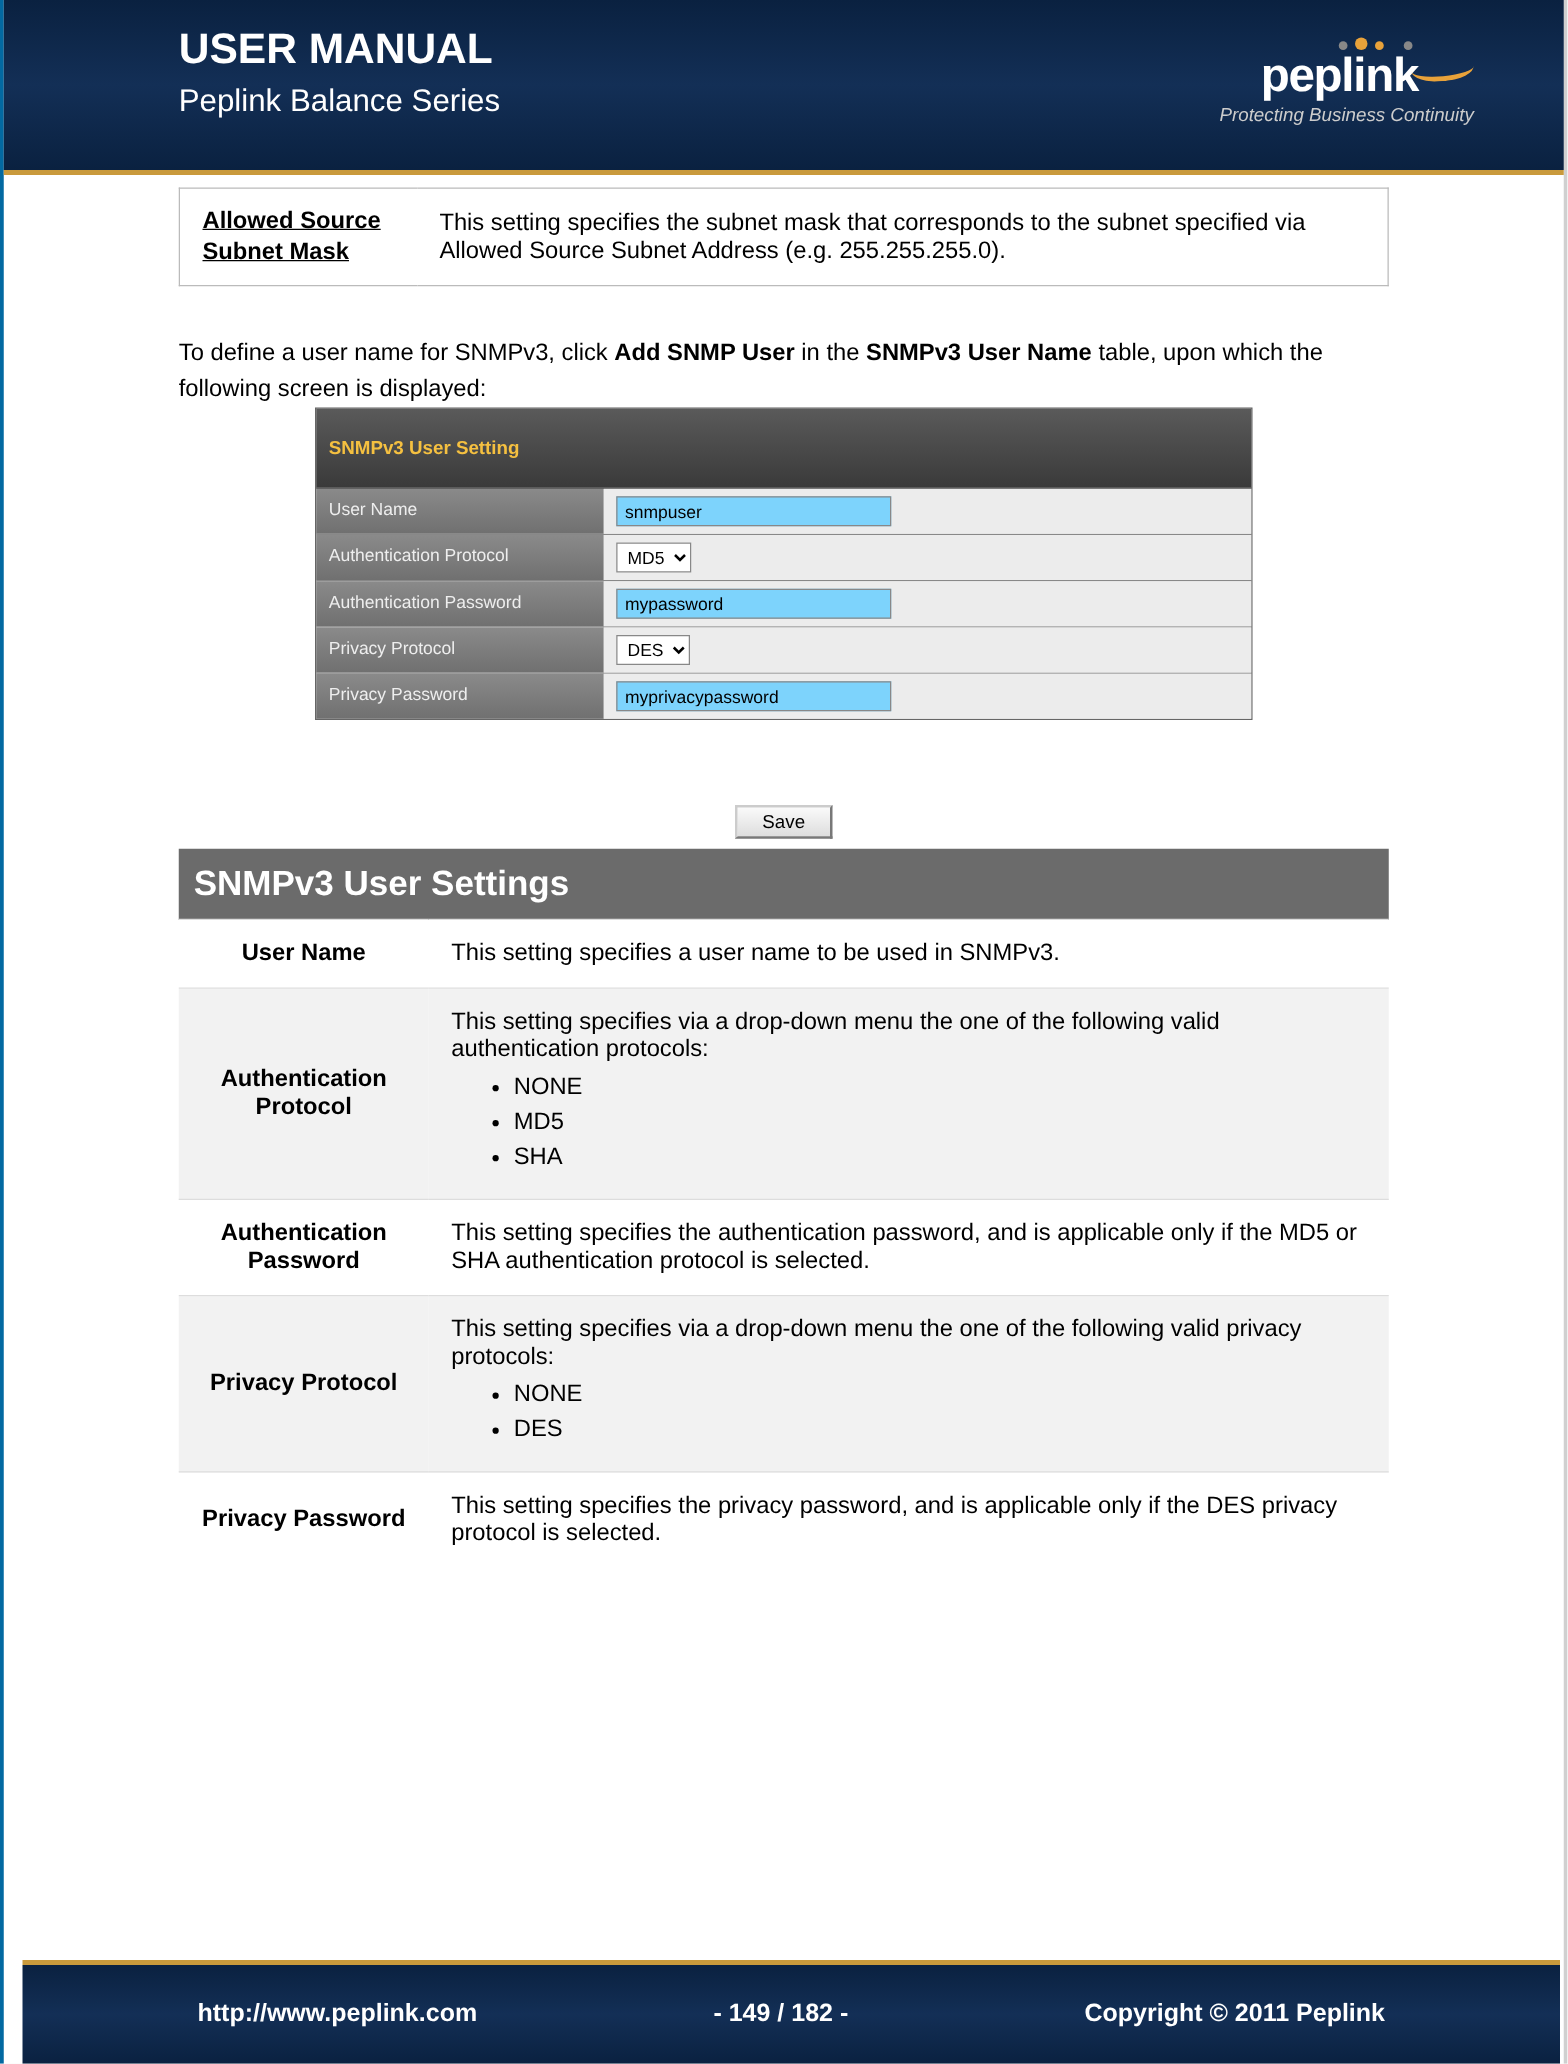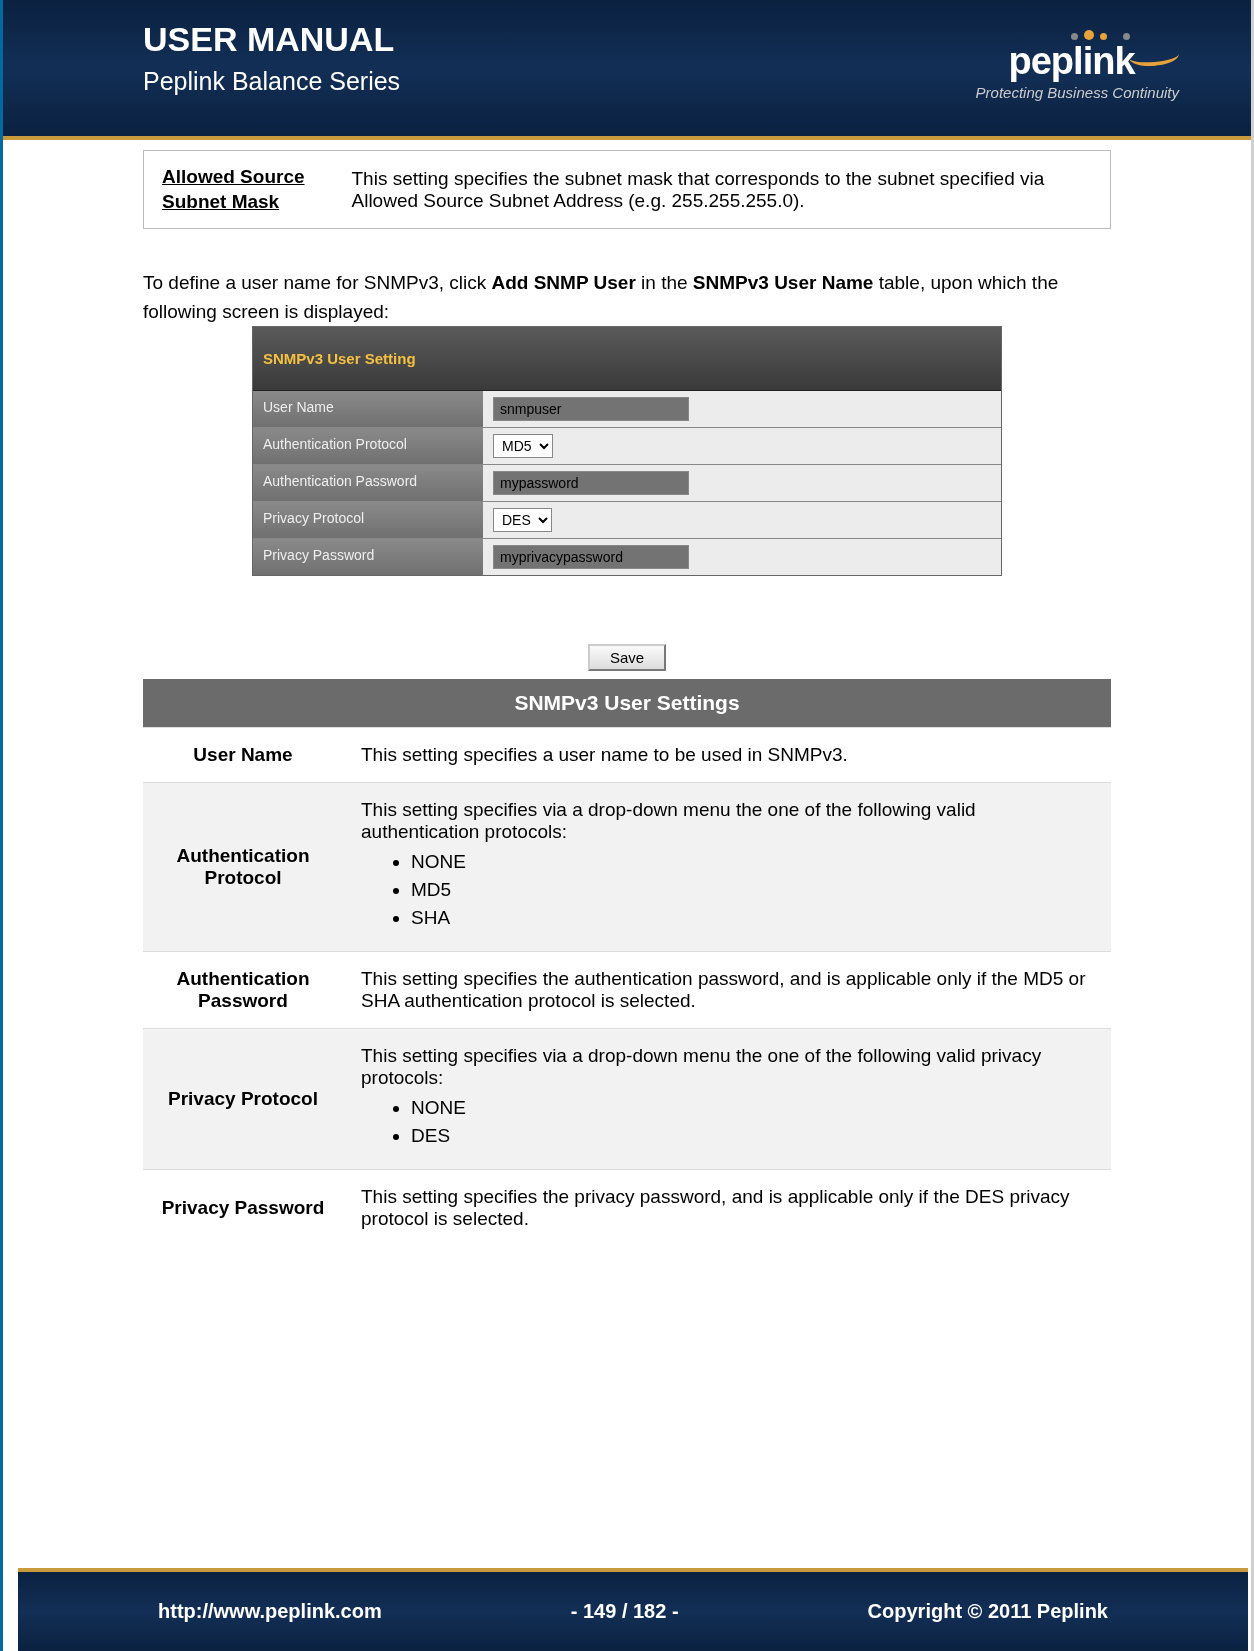--- a/index.html
+++ b/index.html
@@ -130,25 +130,25 @@
     color: #eee;
     padding: 8px 10px;
     font-size: 14px;
   }
   .screenshot .ss-value {
     flex: 1;
     background: #ececec;
     padding: 6px 10px;
   }
   .screenshot input[type=text] {
-    width: 196px;
+    width: 220px;
     padding: 3px 6px;
     border: 1px solid #888;
     font-size: 14px;
-    background: #737373;
+    background: #7dd3fc;
   }
   .screenshot select {
     padding: 2px 4px;
     border: 1px solid #888;
     font-size: 14px;
     background: white;
   }
   .save-btn-row {
     text-align: center;
     padding: 18px 0 8px 0;
@@ -164,23 +164,23 @@
 
   .settings-table {
     width: 100%;
     border-collapse: collapse;
     font-size: 19px;
   }
   .settings-table th {
     background: #6b6b6b;
     color: white;
     font-weight: bold;
-    text-align: center;
+    text-align: left;
     padding: 12px;
-    font-size: 21px;
+    font-size: 28px;
   }
   .settings-table td {
     padding: 16px 18px;
     vertical-align: middle;
     border-top: 1px solid #ddd;
   }
   .settings-table tr.alt { background: #f2f2f2; }
   .settings-table .st-label {
     width: 200px;
     font-weight: bold;

